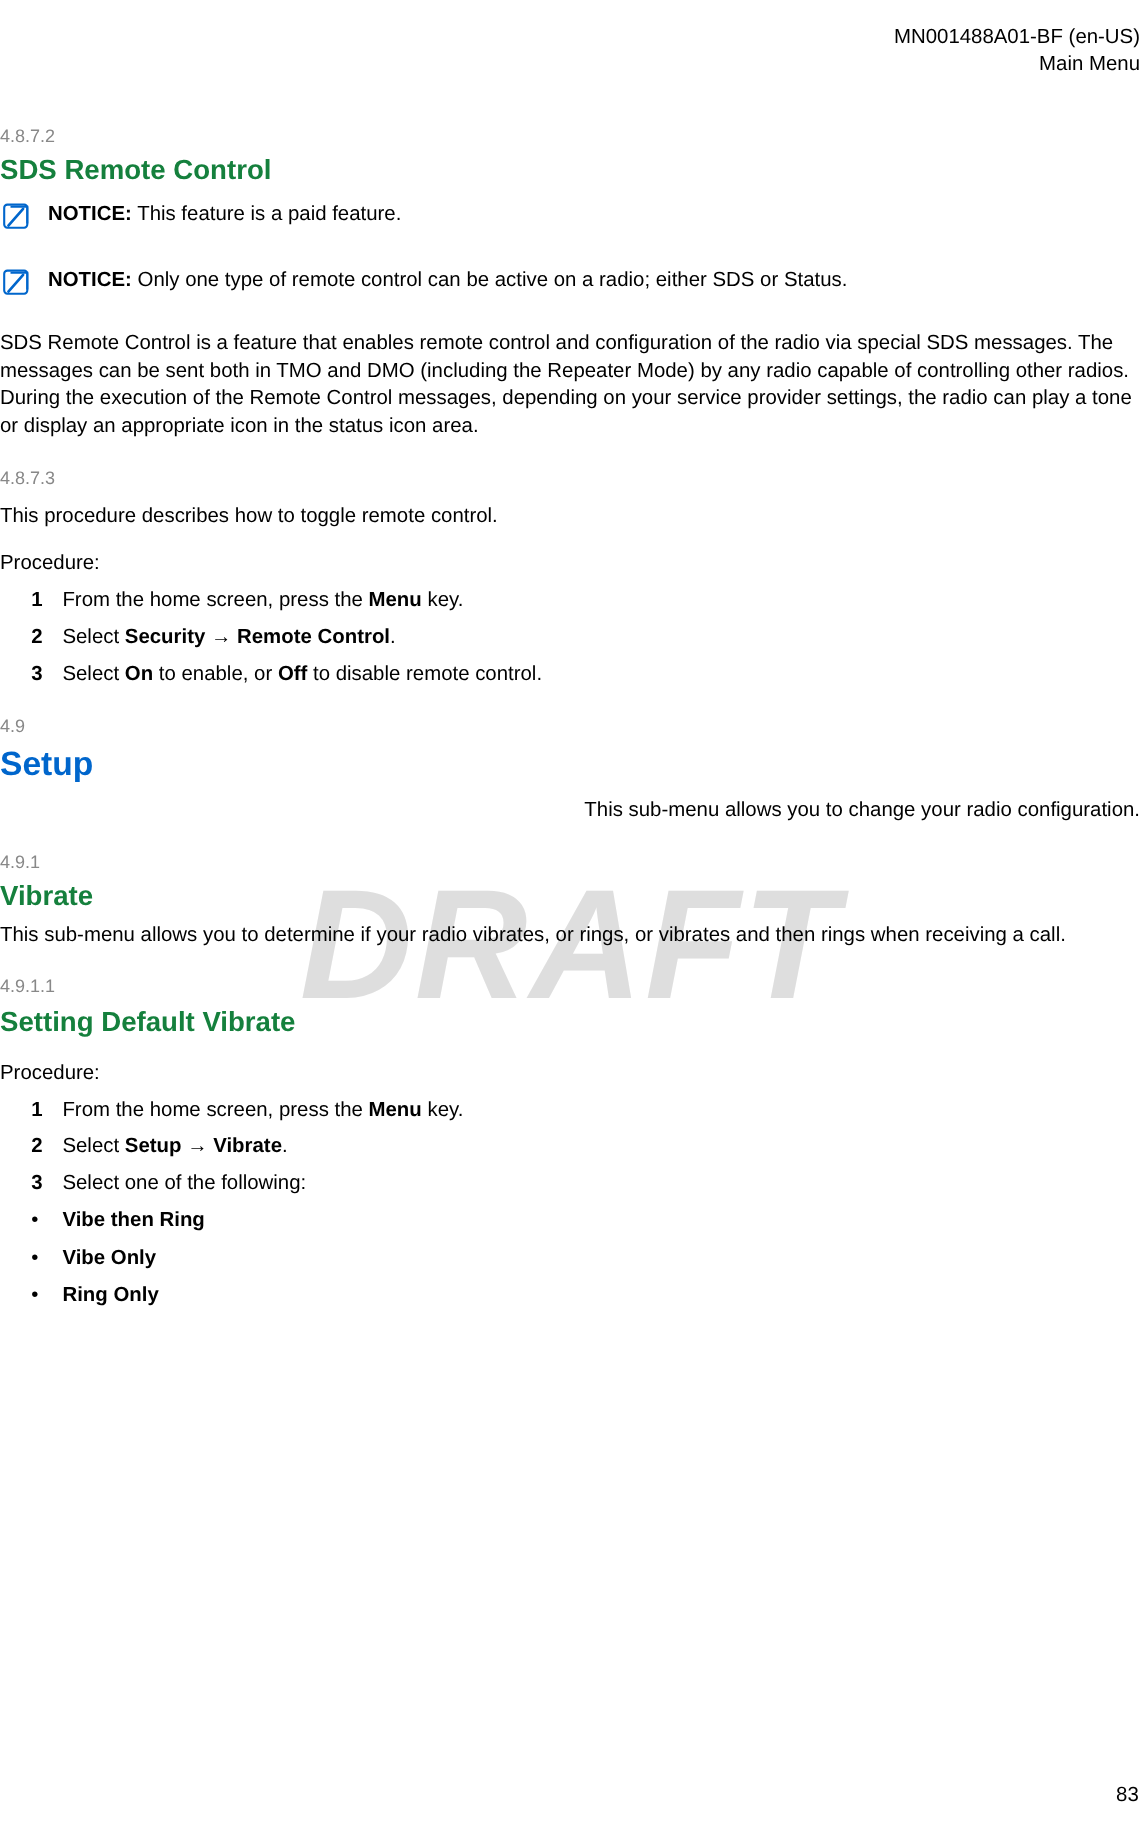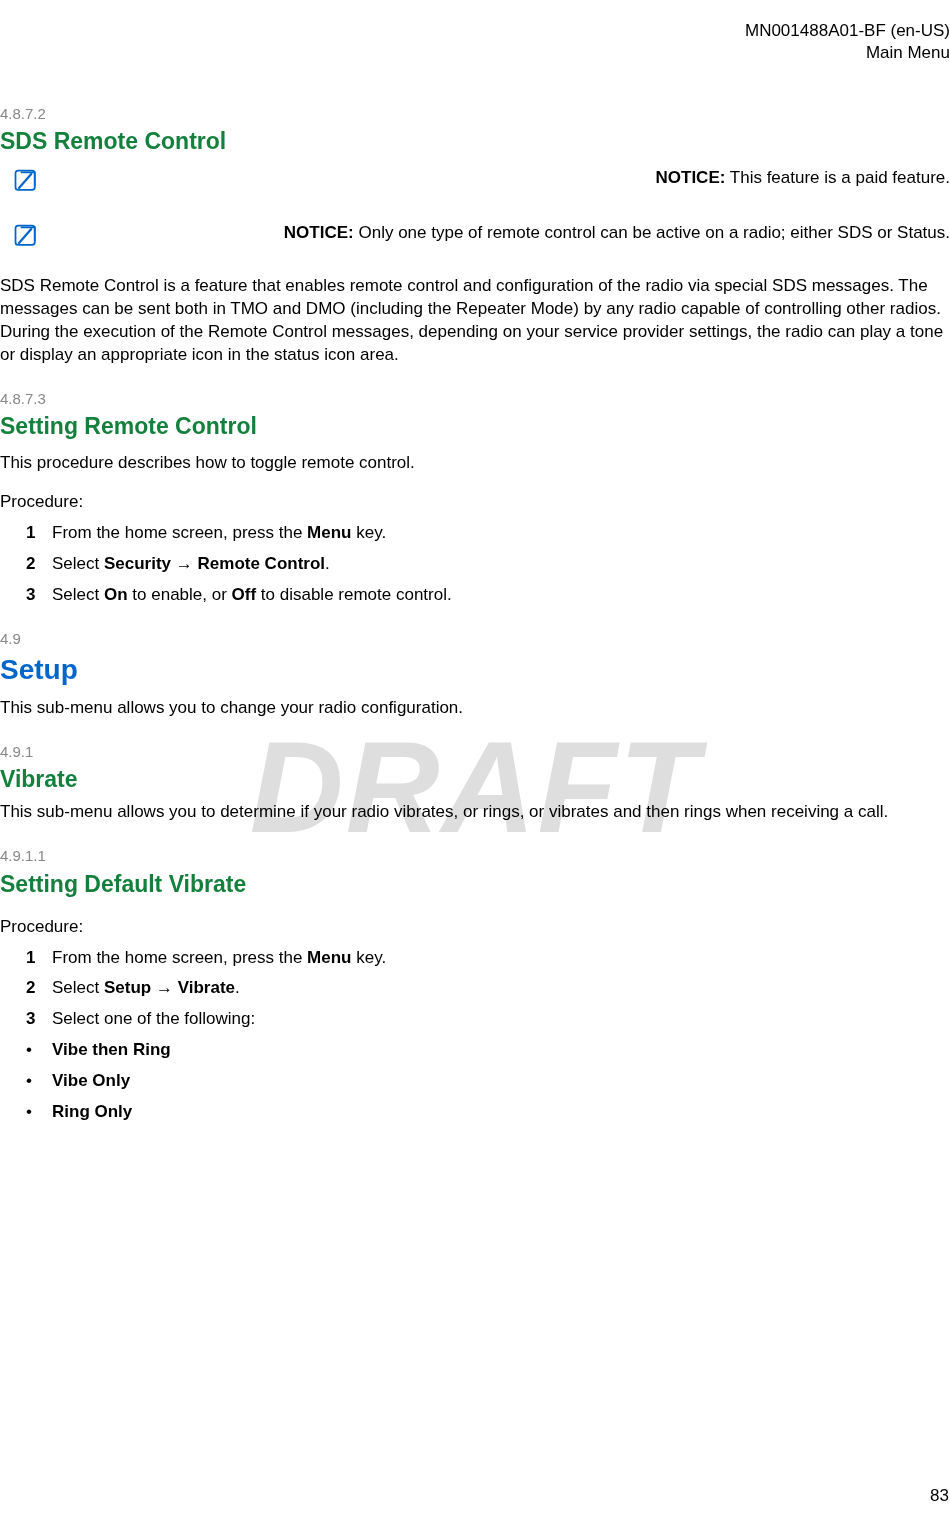--- a/index.html
+++ b/index.html
@@ -45,21 +45,20 @@
     .section-title-h2 {
       color: #15803d;
       font-size: 23px;
       font-weight: bold;
       margin-bottom: 6px;
     }
     .notice-block {
       display: flex;
       align-items: flex-start;
       margin: 8px 0 18px 0;
-      text-align: right;
     }
     .notice-icon-wrap {
       flex-shrink: 0;
       width: 40px;
       padding-top: 2px;
     }
     .notice-icon {
       width: 28px;
       height: 28px;
     }
@@ -175,21 +174,20 @@
       <div class="notice-text">
         <b>NOTICE:</b><span> Only one type of remote control can be active on a radio; either SDS or Status.</span>
       </div>
     </div>
 
     <div class="body-para">SDS Remote Control is a feature that enables remote control and configuration of the radio via special SDS messages. The messages can be sent both in TMO and DMO (including the Repeater Mode) by any radio capable of controlling other radios. During the execution of the Remote Control messages, depending on your service provider settings, the radio can play a tone or display an appropriate icon in the status icon area.</div>
   </div>
 
   <div class="section-block">
     <div class="section-num">4.8.7.3</div>
-    <div class="section-title-h2">Setting Remote Control</div>
     <div class="body-para" style="margin-bottom:12px;">This procedure describes how to toggle remote control.</div>
 
     <div class="proc-label">Procedure:</div>
     <ul class="ol">
       <li>
         <span class="num">1</span>
         <span class="step-text"><span>From the home screen, press the </span><b>Menu</b><span> key.</span></span>
       </li>
       <li>
         <span class="num">2</span>
@@ -198,21 +196,21 @@
       <li>
         <span class="num">3</span>
         <span class="step-text"><span>Select </span><b>On</b><span> to enable, or </span><b>Off</b><span> to disable remote control.</span></span>
       </li>
     </ul>
   </div>
 
   <div class="section-block">
     <div class="section-num">4.9</div>
     <div class="section-title-h1">Setup</div>
-    <div class="body-para" style="margin-top:4px;">This sub-menu allows you to change your radio configuration.</div>
+    <div class="body-para" style="margin-top:4px;text-align:right;">This sub-menu allows you to change your radio configuration.</div>
   </div>
 
   <div class="section-block">
     <div class="section-num">4.9.1</div>
     <div class="section-title-h2">Vibrate</div>
     <div class="body-para" style="margin-top:4px;">This sub-menu allows you to determine if your radio vibrates, or rings, or vibrates and then rings when receiving a call.</div>
   </div>
 
   <div class="section-block">
     <div class="section-num">4.9.1.1</div>

